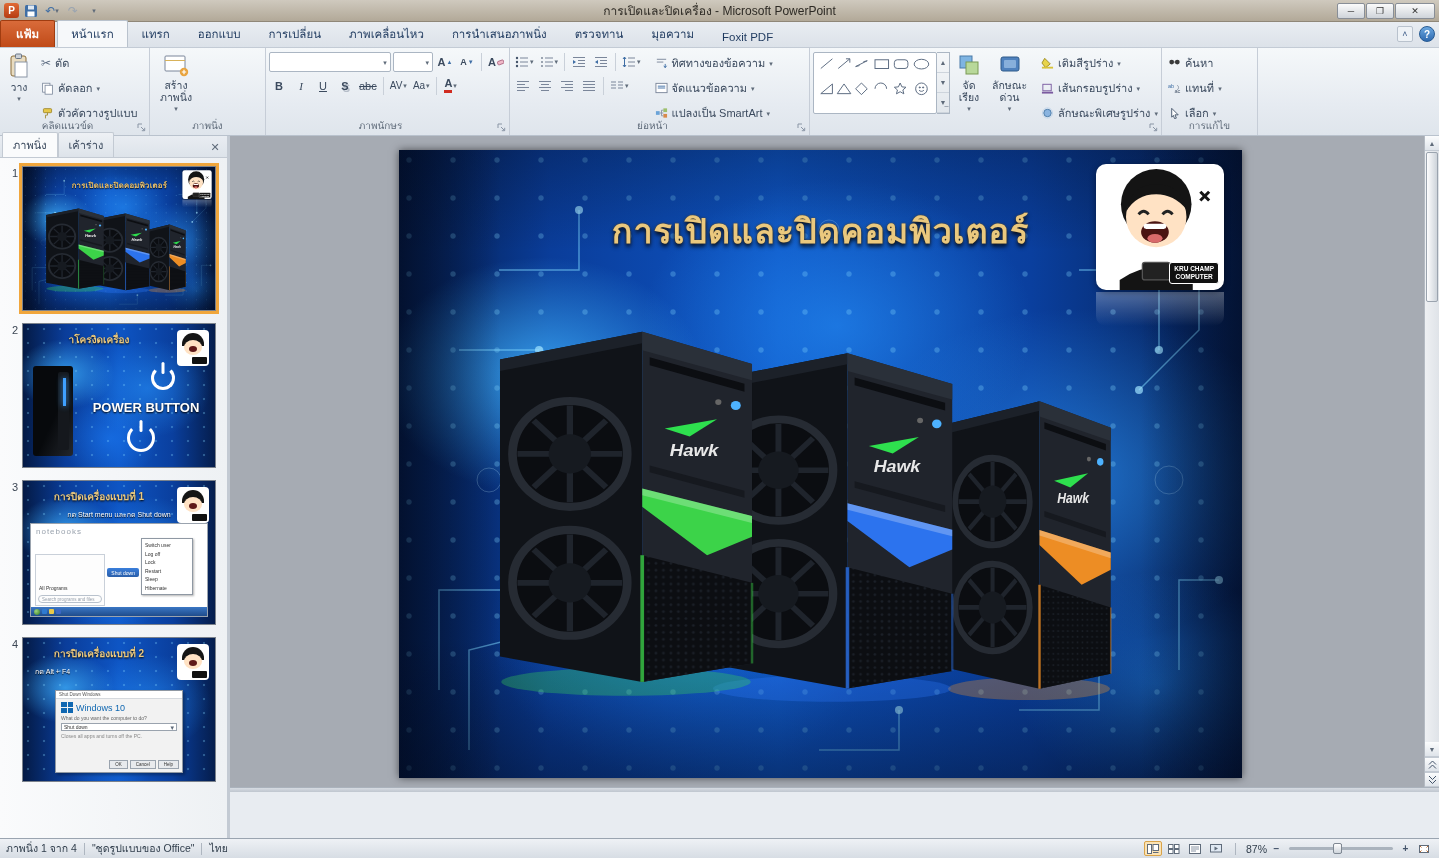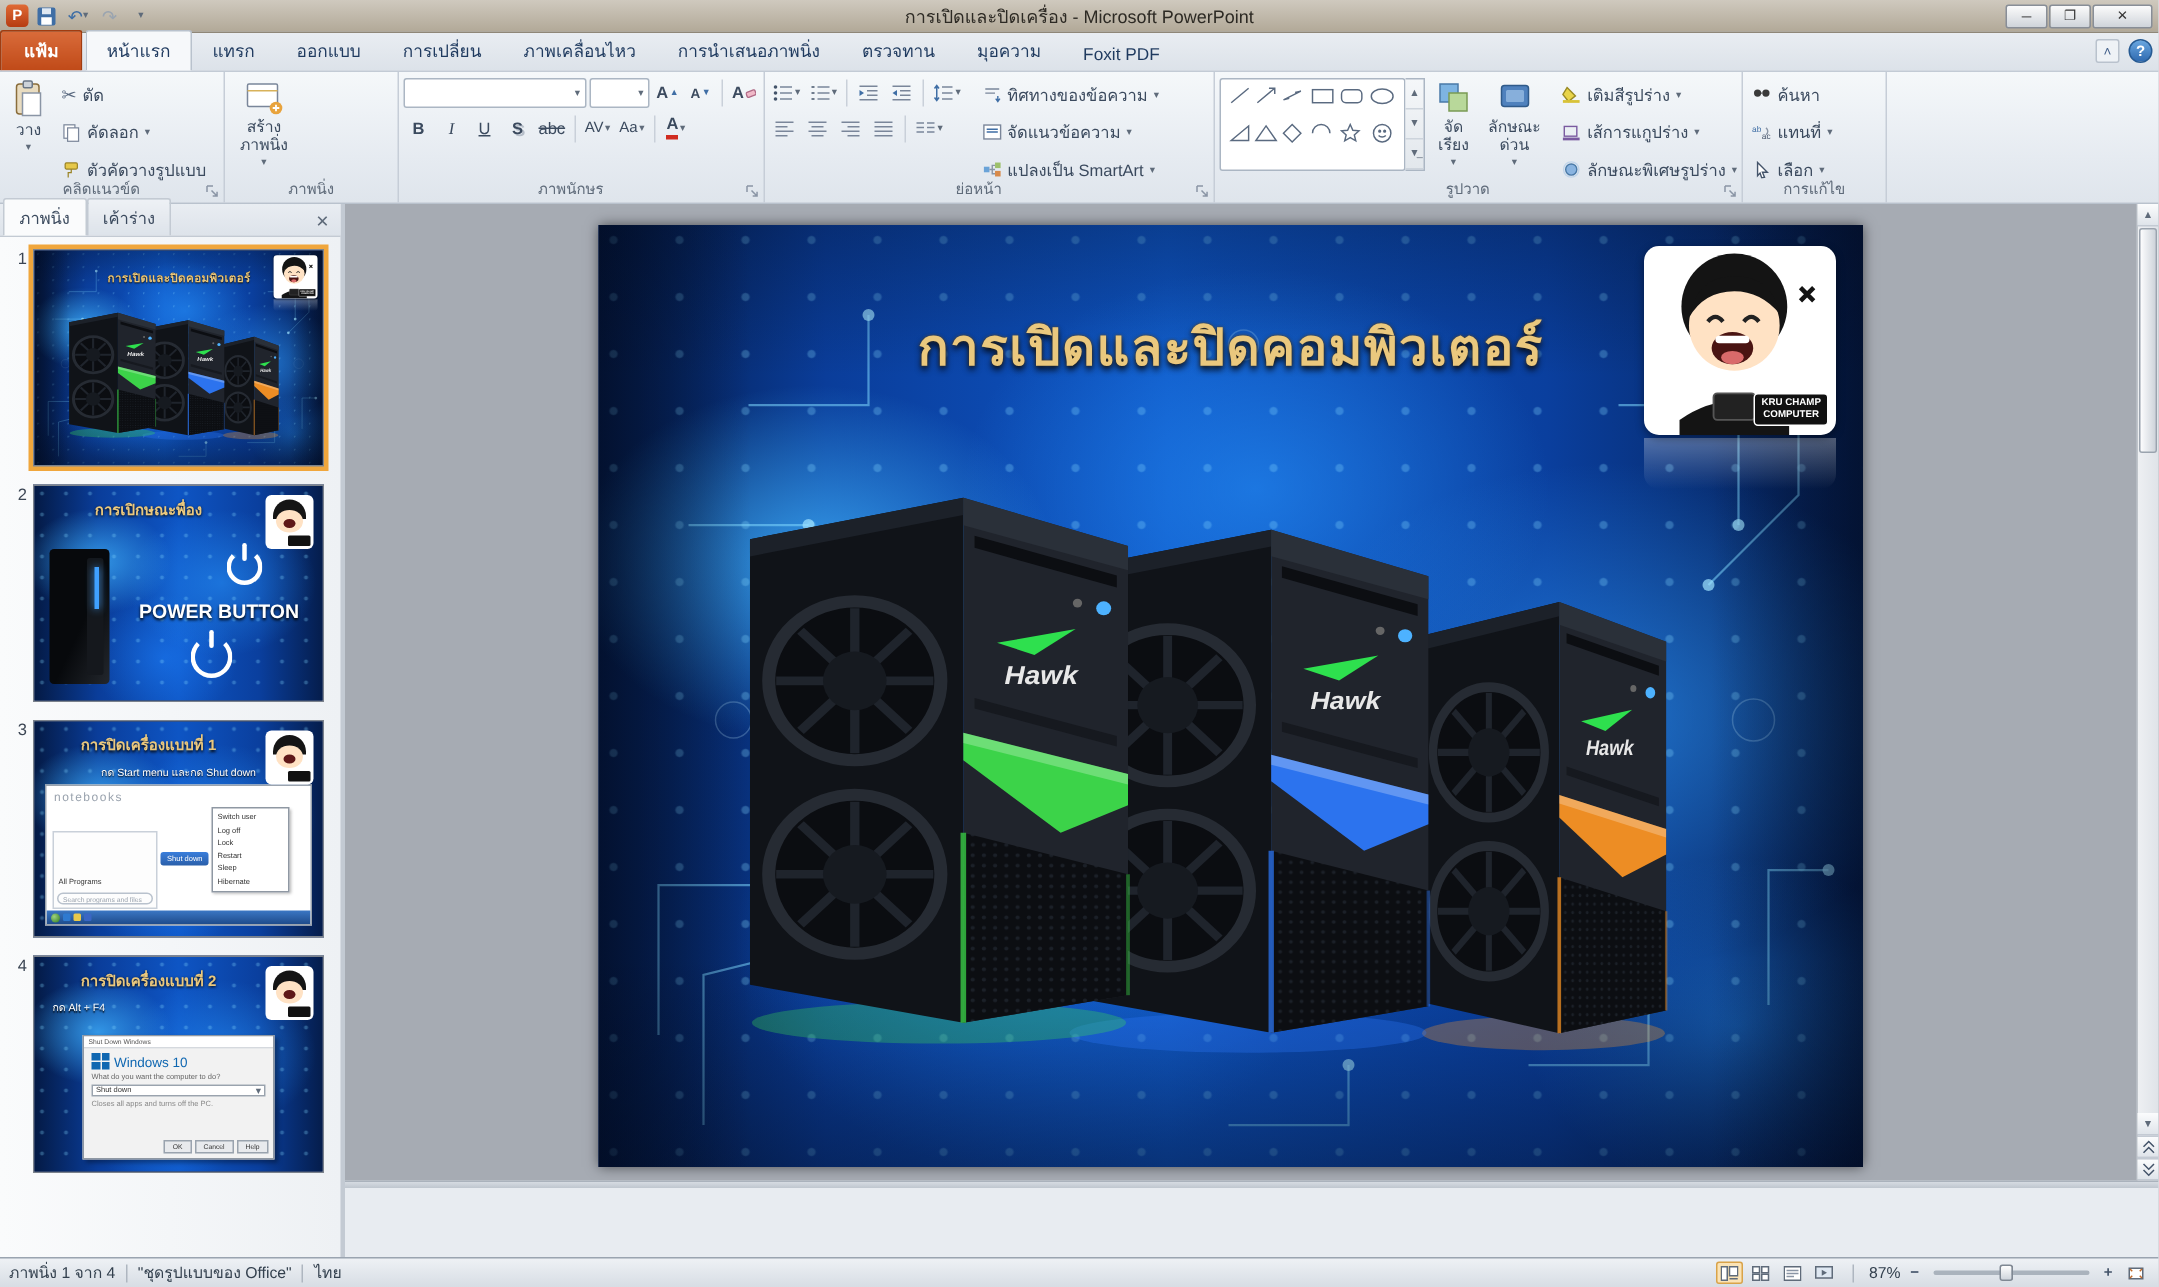--- a/index.html
+++ b/index.html
@@ -484,34 +484,33 @@
                 <rect x="1" y="10" width="12" height="2" fill="#d8c238"></rect>
               </svg>
               <span>เติมสีรูปร่าง</span>
               <span class="dd">▾</span>
             </div>
           <div class="rbtn">
               <svg class="ic" width="13" height="12" viewBox="0 0 14 12">
                 <rect x="2" y="2" width="9" height="7" fill="none" stroke="#7a5aa0"></rect>
                 <rect x="1" y="10" width="12" height="2" fill="#7a5aa0"></rect>
               </svg>
-              <span>เส้การแกูปร่าง</span>
+              <span>เส้นกรอบรูปร่าง</span>
               <span class="dd">▾</span>
             </div>
           <div class="rbtn">
               <svg class="ic" width="13" height="12" viewBox="0 0 14 12">
                 <circle cx="7" cy="6" r="4" fill="#8ab4e0" stroke="#4a7aa8"></circle>
                 <circle cx="7" cy="6" r="5.5" fill="none" stroke="#b8d0e8" opacity=".8"></circle>
               </svg>
               <span>ลักษณะพิเศษรูปร่าง</span>
               <span class="dd">▾</span>
             </div>
         </div>
       </div>
-      <div class="glabel">รูปวาด</div>
       <svg class="launcher" viewBox="0 0 11 11">
           <path d="M2 2 h4 M2 2 v4" stroke="#8a95a5" fill="none"></path>
           <path d="M5 5 l3.5 3.5 M8.7 5.8 v2.9 h-2.9" stroke="#8a95a5" fill="none"></path>
         </svg>
     </div>
 
     <div class="rgroup" style="width:96px">
       <div class="vstack">
         <div class="rbtn">
             <svg class="ic" width="13" height="12" viewBox="0 0 14 12">
@@ -661,21 +660,21 @@
           <div class="logo-reflect"></div>
         </div>
             </div>
         </div>
 
         <div class="thumb-row">
           <span class="thumb-num">2</span>
           <div class="thumb">
             <div class="mini-bg"></div>
               <div class="mini-dots"></div>
-            <div class="mini-title">การเปิกษณะพื่อง</div>
+            <div class="mini-title">าโครงิดเครื่อง</div>
             <div class="mini-logo">
                 <div class="ml-hair"></div>
                 <div class="ml-face"></div>
                 <div class="ml-mouth"></div>
                 <div class="ml-badge"></div>
               </div>
             <div class="mini-tower">
                 <div class="mt-face"></div>
                 <div class="mt-led"></div>
               </div>

